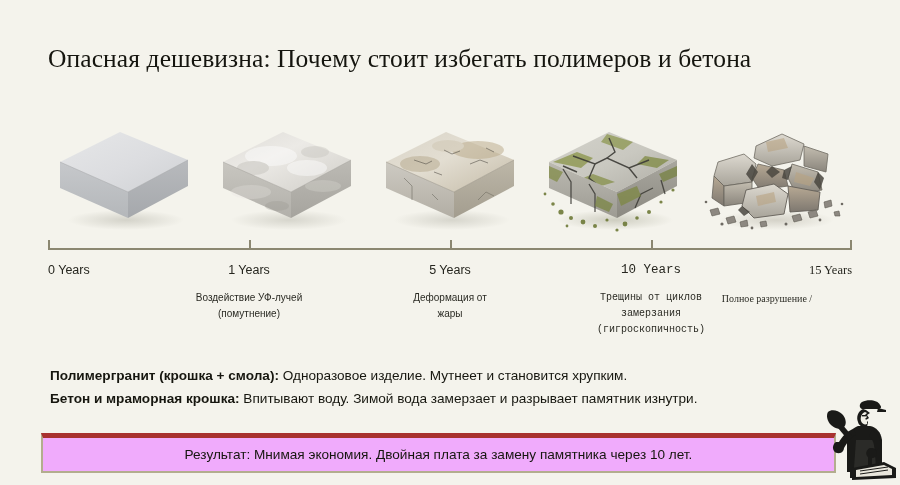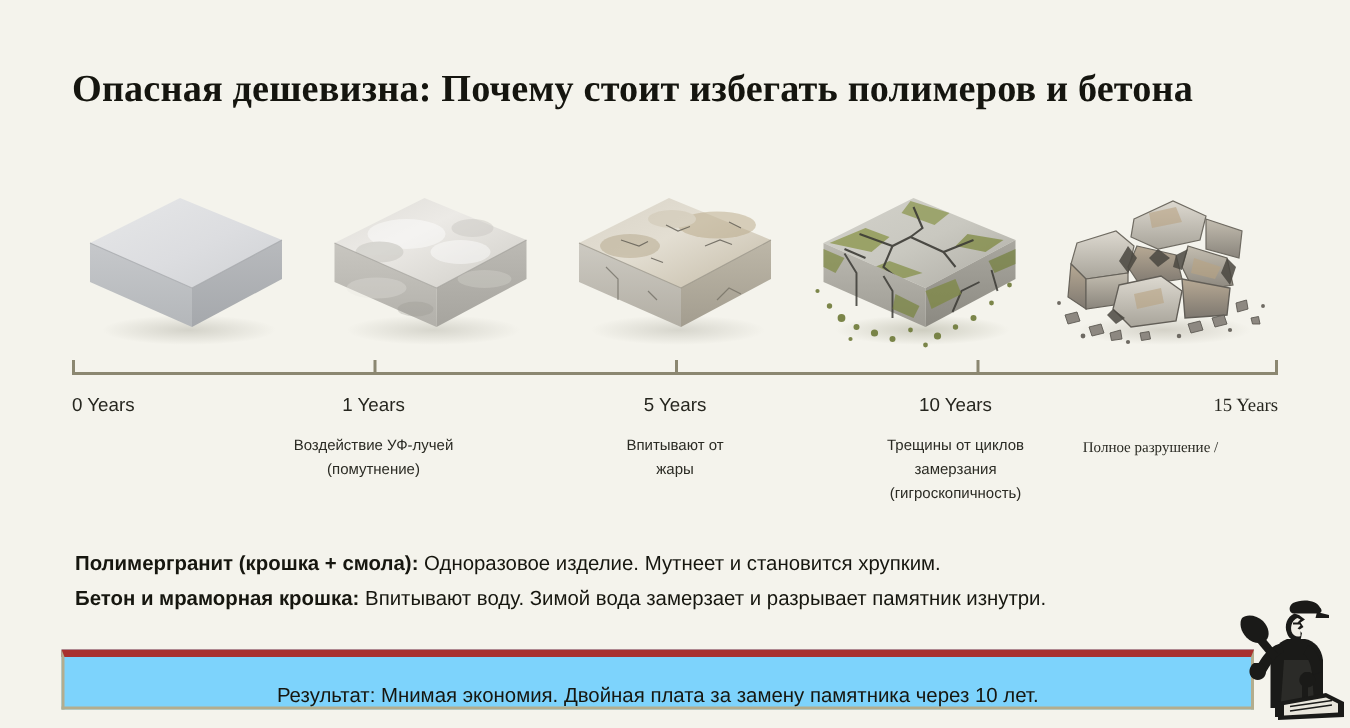--- a/index.html
+++ b/index.html
@@ -22,21 +22,21 @@
   }
 
   
   .title {
     position: absolute;
     left: 48px;
     top: 44px;
     width: 820px;
     font-family: "Liberation Serif", serif;
     font-size: 25.5px;
-    font-weight: 700;
+    font-weight: 400;
     letter-spacing: 0.1px;
     color: #15150f;
     white-space: nowrap;
   }
 
   
   .stages {
     position: absolute;
     left: 48px;
     top: 104px;
@@ -120,27 +120,27 @@
   .body-line b { font-weight: 700; }
 
   
   .banner {
     position: absolute;
     left: 41px;
     top: 433px;
     width: 795px;
     height: 40px;
     box-sizing: border-box;
-    background: #7dd3fc;
+    background: #f0abfc;
     border-top: 5px solid #a8312f;
     border-left: 2px solid #b3ad8e;
     border-right: 2px solid #b3ad8e;
     border-bottom: 2px solid #b3ad8e;
     display: flex;
-    align-items: flex-end;
+    align-items: center;
     justify-content: center;
   }
   .banner-text {
     font-size: 13.6px;
     color: #16160f;
     white-space: nowrap;
   }
 
   
   .mason {
@@ -452,26 +452,26 @@
       <div class="year">1 Years</div>
       <div class="caption">
         <div>Воздействие УФ-лучей</div>
         <div>(помутнение)</div>
       </div>
     </div>
 
     <div class="label-group lg-center" style="left:317px; width:170px;">
       <div class="year">5 Years</div>
       <div class="caption">
-        <div>Впитывают от</div>
+        <div>Деформация от</div>
         <div>жары</div>
       </div>
     </div>
 
-    <div class="label-group lg-center" style="left:504px; width:170px;">
+    <div class="label-group lg-center" style="left:518px; width:170px;font-family:Liberation Mono, monospace;">
       <div class="year">10 Years</div>
       <div class="caption">
         <div>Трещины от циклов</div>
         <div>замерзания</div>
         <div>(гигроскопичность)</div>
       </div>
     </div>
 
     <div class="label-group lg-right" style="left:634px; width:170px;">
       <div class="year">15 Years</div>

